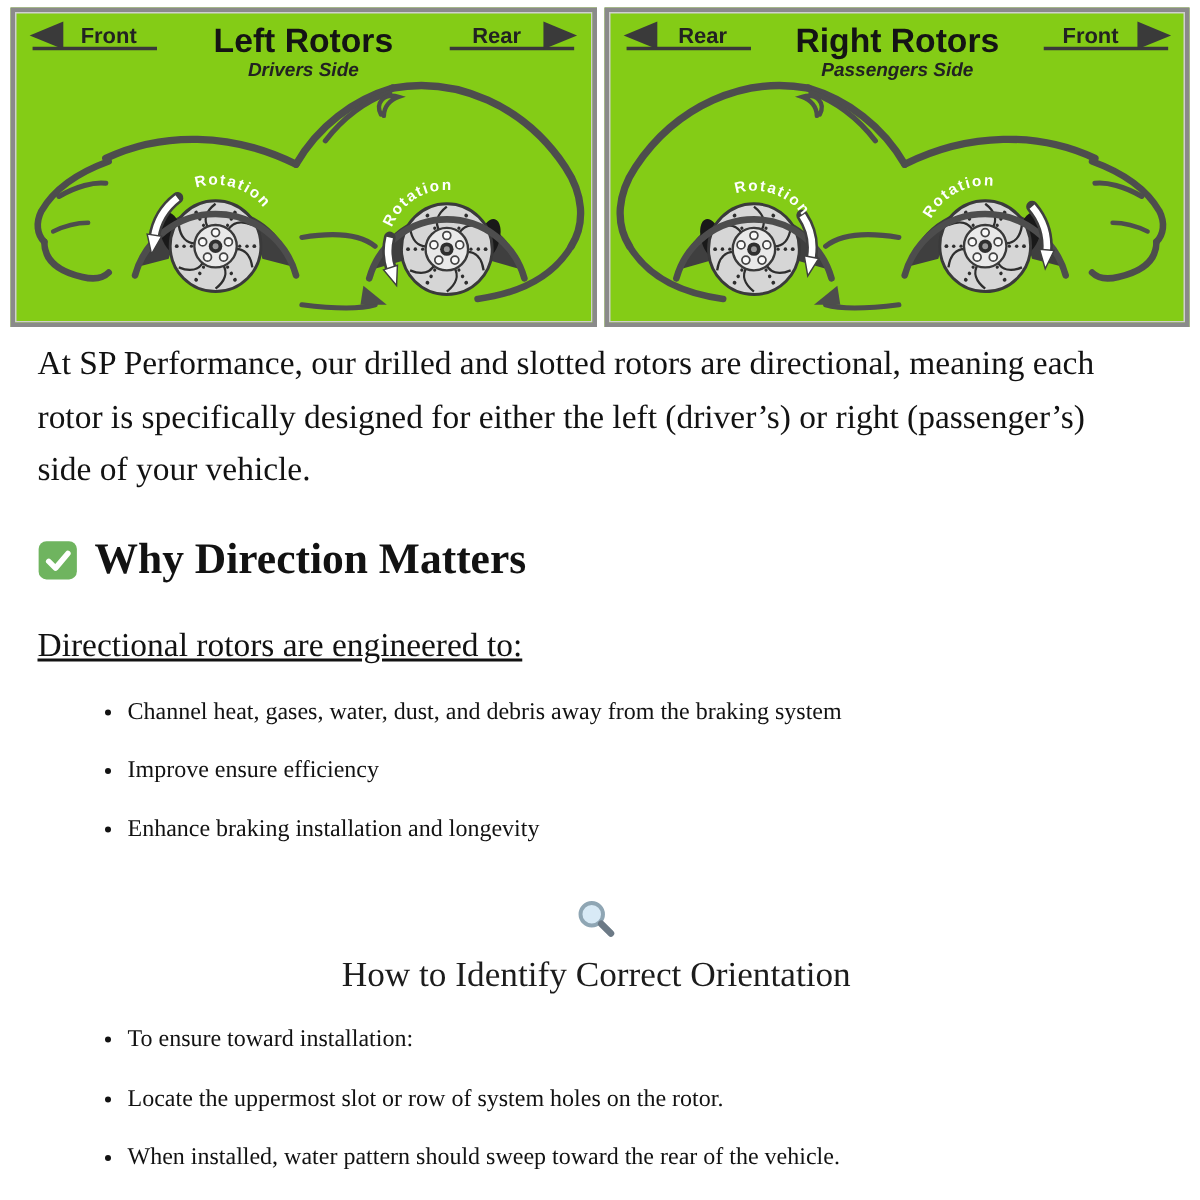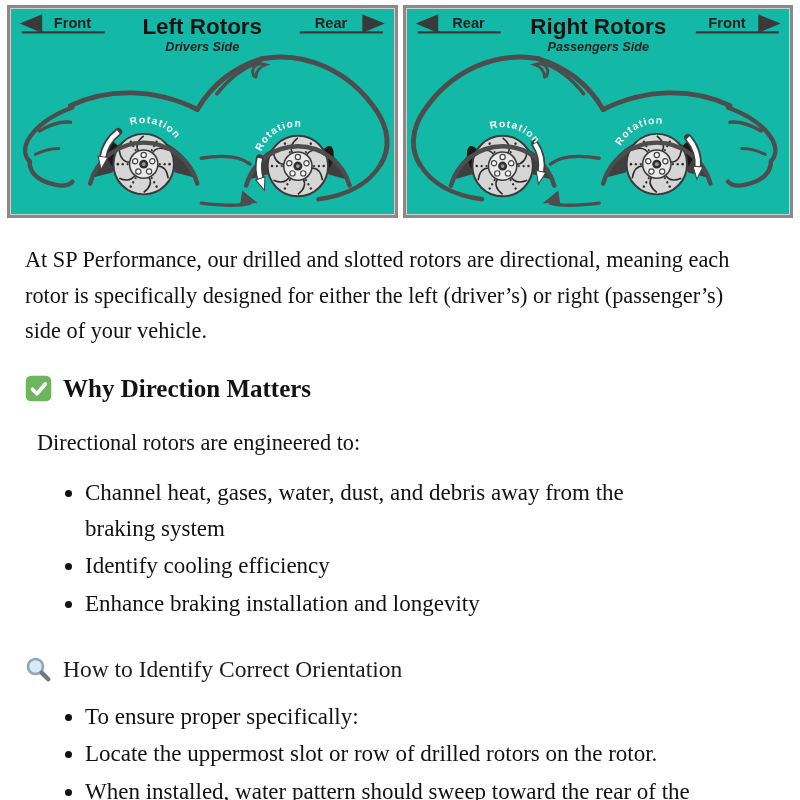--- a/index.html
+++ b/index.html
@@ -1,43 +1,43 @@
 <!DOCTYPE html>
 <html><head>
 <meta charset="utf-8">
 <style>
   html,body{margin:0;padding:0;background:#fff;width:800px;}
   body{font-family:"Liberation Serif",serif;color:#121212;}
 
   
   .figure{display:flex;gap:5px;padding:5px 7px 0 7px;}
-  .panel{flex:1;border:3px solid #8a8a8a;background:#14b8a6;box-shadow:inset 0 0 0 1px #cfcfcf;}
+  .panel{flex:1;border:3px solid #8a8a8a;background:#84cc16;box-shadow:inset 0 0 0 1px #cfcfcf;}
   .panel svg{display:block;width:100%;height:auto;}
 
   .dirtext{font-family:"Liberation Sans",sans-serif;font-weight:bold;font-size:15px;fill:#222;text-anchor:middle;}
   .dirline{stroke:#3a3a3a;stroke-width:2.4;}
   .dirarrow{fill:#3a3a3a;}
   .ptitle{font-family:"Liberation Sans",sans-serif;font-weight:bold;font-size:23px;fill:#141414;text-anchor:middle;}
   .psub{font-family:"Liberation Sans",sans-serif;font-weight:bold;font-style:italic;font-size:13px;fill:#222;text-anchor:middle;}
 
   .sketch{stroke:#4d4d4d;fill:none;stroke-linecap:round;}
   .arch{fill:#3f3f3f;}
   .rot{font-family:"Liberation Sans",sans-serif;font-weight:bold;font-size:10.5px;letter-spacing:1.2px;fill:#ffffff;}
   .rotarrow-under{stroke:#3f3f3f;stroke-width:8;fill:none;stroke-linecap:round;}
   .rotarrow{stroke:#ffffff;stroke-width:4.5;fill:none;}
 
   
   .article{padding:0 30px 30px 25px;}
-  .intro{margin:24px 0 0 0;font-size:22.3px;line-height:1.6;max-width:720px;}
-  h2.sec{display:flex;align-items:center;gap:11px;margin:26px 0 0 0;font-size:25px;font-weight:bold;}
-  h2.sec2{display:flex;align-items:center;gap:11px;margin:34px 0 0 0;font-size:23.5px;font-weight:400;color:#1c1c1c;}
-  .lead{margin:22px 0 0 12px;font-size:22.3px;line-height:1.6;}
+  .intro{margin:6px 0 0 0;font-size:22.3px;line-height:1.6;max-width:720px;}
+  h2.sec{display:flex;align-items:center;gap:11px;margin:26px 0 0 0;font-size:29px;font-weight:bold;}
+  h2.sec2{display:flex;align-items:center;gap:11px;margin:34px 0 0 0;font-size:23.5px;font-weight:400;color:#1c1c1c;flex-direction:column;}
+  .lead{margin:22px 0 0 0;font-size:22.3px;line-height:1.6;text-decoration:underline;}
   ul{margin:14px 0 0 0;padding-left:60px;}
   ul.second{margin-top:16px;}
-  li{font-size:23px;line-height:1.58;margin:1px 0;}
+  li{font-size:16px;line-height:1.58;margin:14px 0;}
   ul li{max-width:610px;}
   ul.second li{max-width:680px;}
   .emoji{width:27px;height:27px;flex:0 0 auto;}
 </style>
 </head>
 <body>
 
 <svg style="position:absolute;width:0;height:0" aria-hidden="true">
   <defs>
     <marker id="ah" markerUnits="userSpaceOnUse" markerWidth="16" markerHeight="14" refX="2.5" refY="6" orient="auto">
@@ -197,31 +197,31 @@
       <rect x="1" y="1" width="34" height="34" rx="7" fill="#6fb45f"></rect>
       <path d="M10 19 L16 25 L27 12" stroke="#ffffff" stroke-width="5" fill="none" stroke-linecap="round" stroke-linejoin="round"></path>
     </svg>
     <span>Why Direction Matters</span>
   </h2>
 
   <p class="lead">Directional rotors are engineered to:</p>
 
   <ul>
     <li>Channel heat, gases, water, dust, and debris away from the braking system</li>
-    <li>Identify cooling efficiency</li>
+    <li>Improve ensure efficiency</li>
     <li>Enhance braking installation and longevity</li>
   </ul>
 
   <h2 class="sec2">
     <svg class="emoji" viewBox="0 0 36 36">
       <circle cx="14" cy="14" r="10" stroke="#8fa6b4" stroke-width="3.5" fill="#d8eaf6"></circle>
       <line x1="22.5" y1="22.5" x2="31" y2="31" stroke-width="6" stroke-linecap="round" stroke="#6c7a86"></line>
     </svg>
     <span>How to Identify Correct Orientation</span>
   </h2>
 
   <ul class="second">
-    <li>To ensure proper specifically:</li>
-    <li>Locate the uppermost slot or row of drilled rotors on the rotor.</li>
+    <li>To ensure toward installation:</li>
+    <li>Locate the uppermost slot or row of system holes on the rotor.</li>
     <li>When installed, water pattern should sweep toward the rear of the vehicle.</li>
   </ul>
 
 </div>
 
 </body></html>

